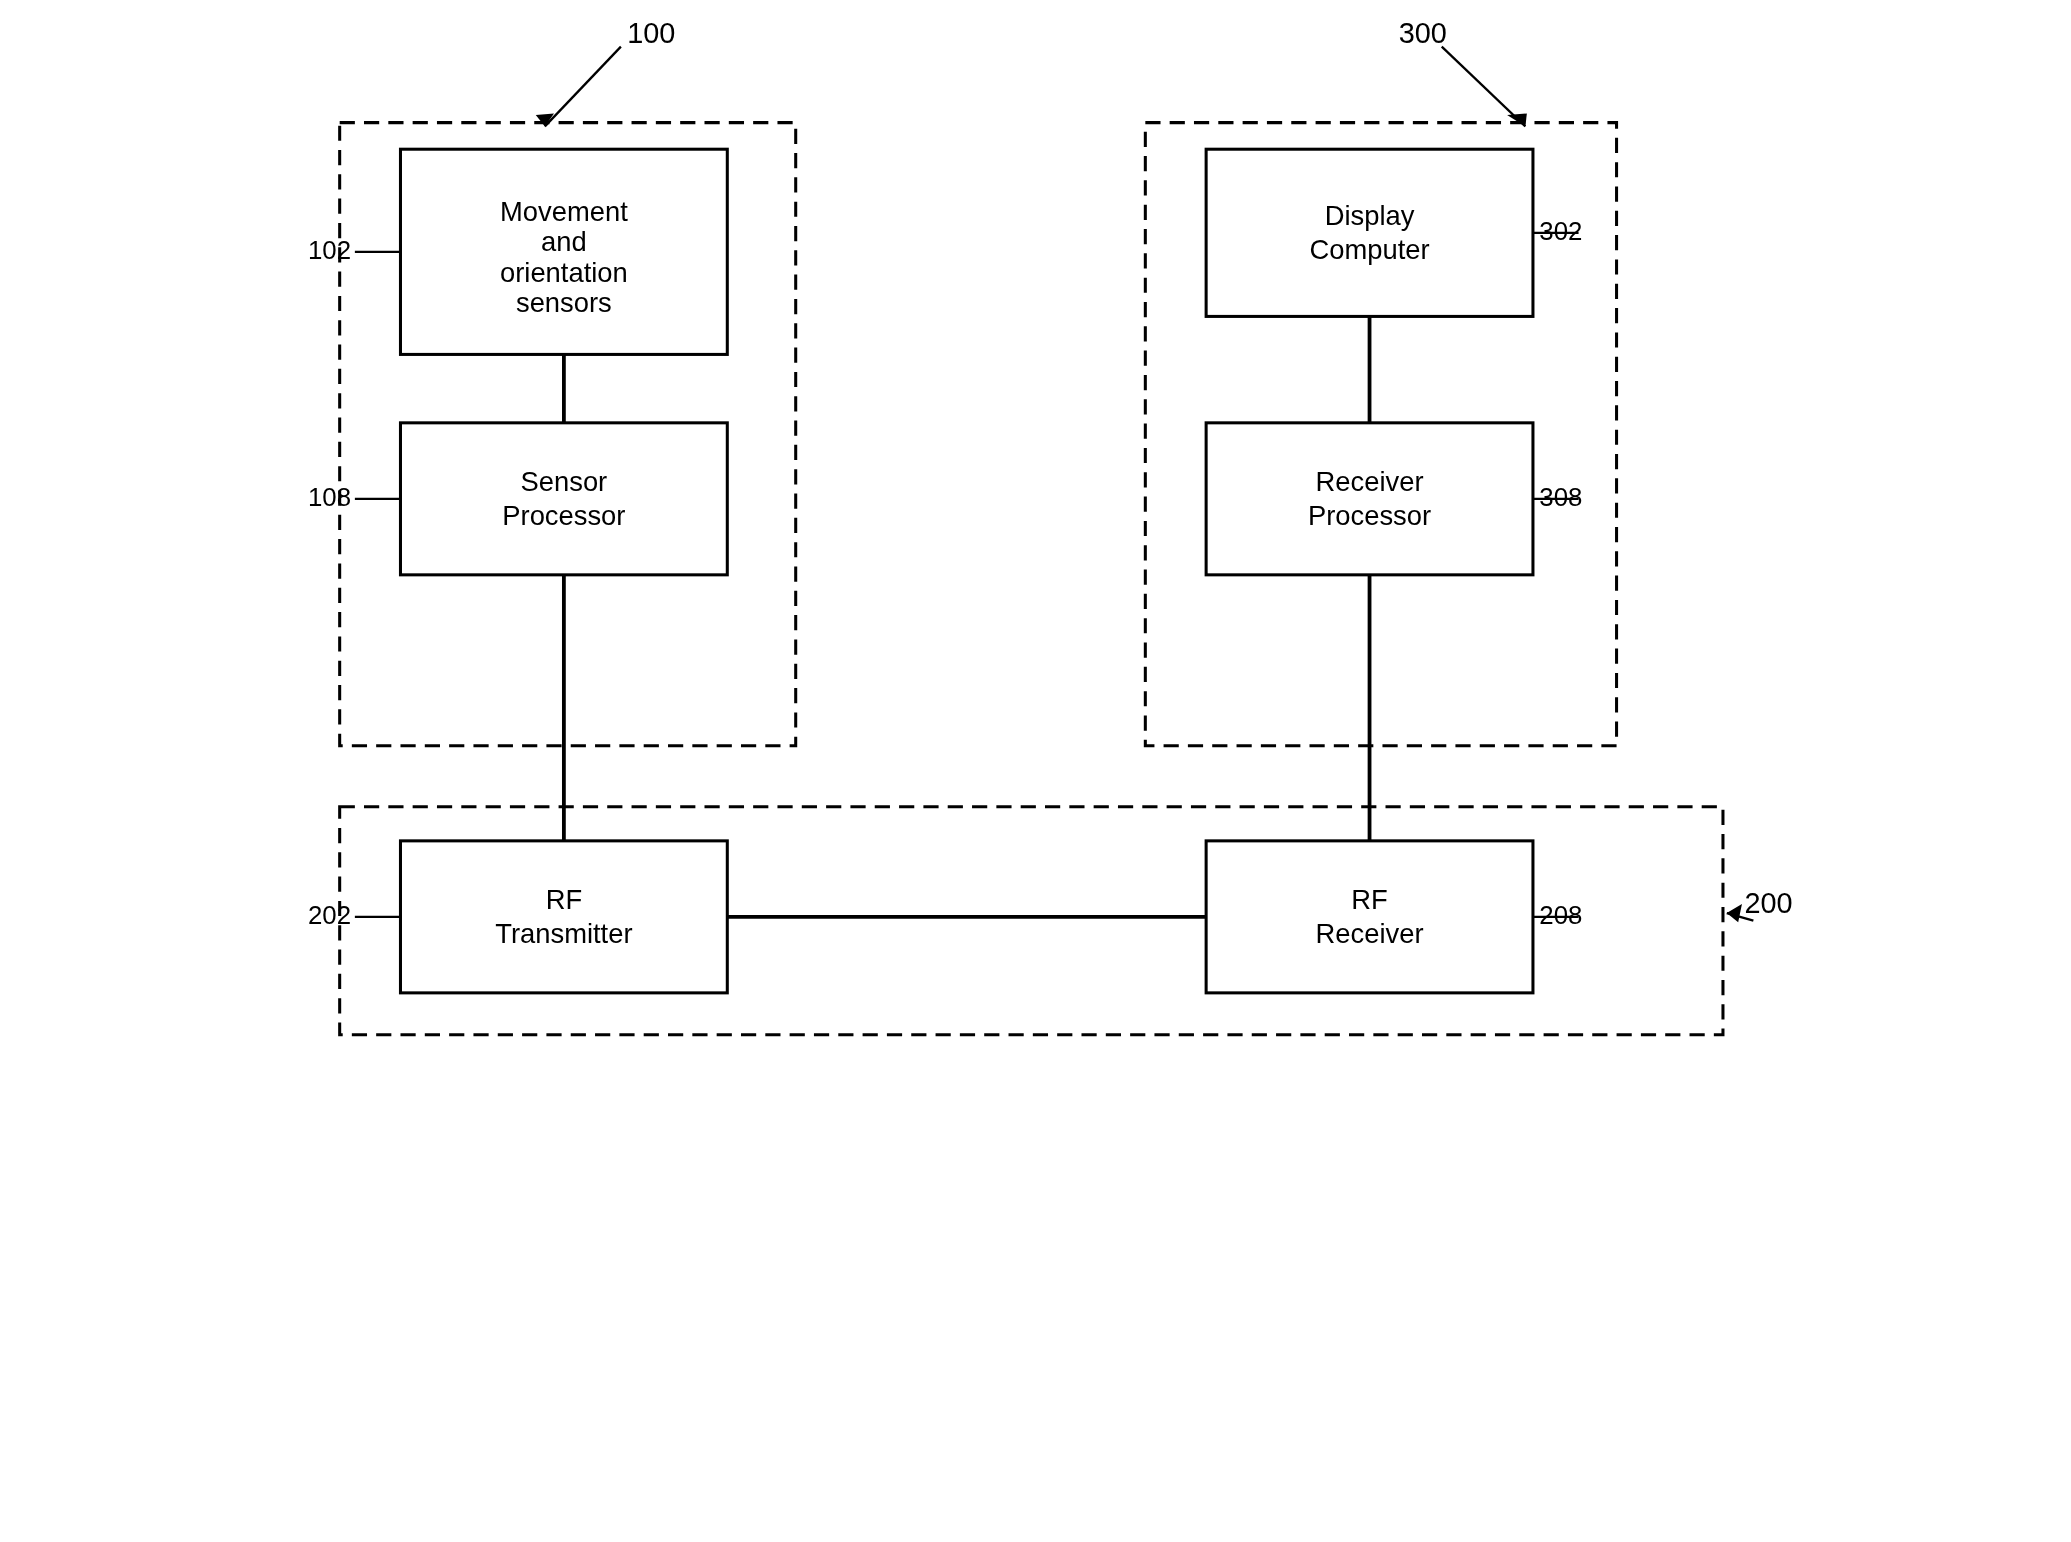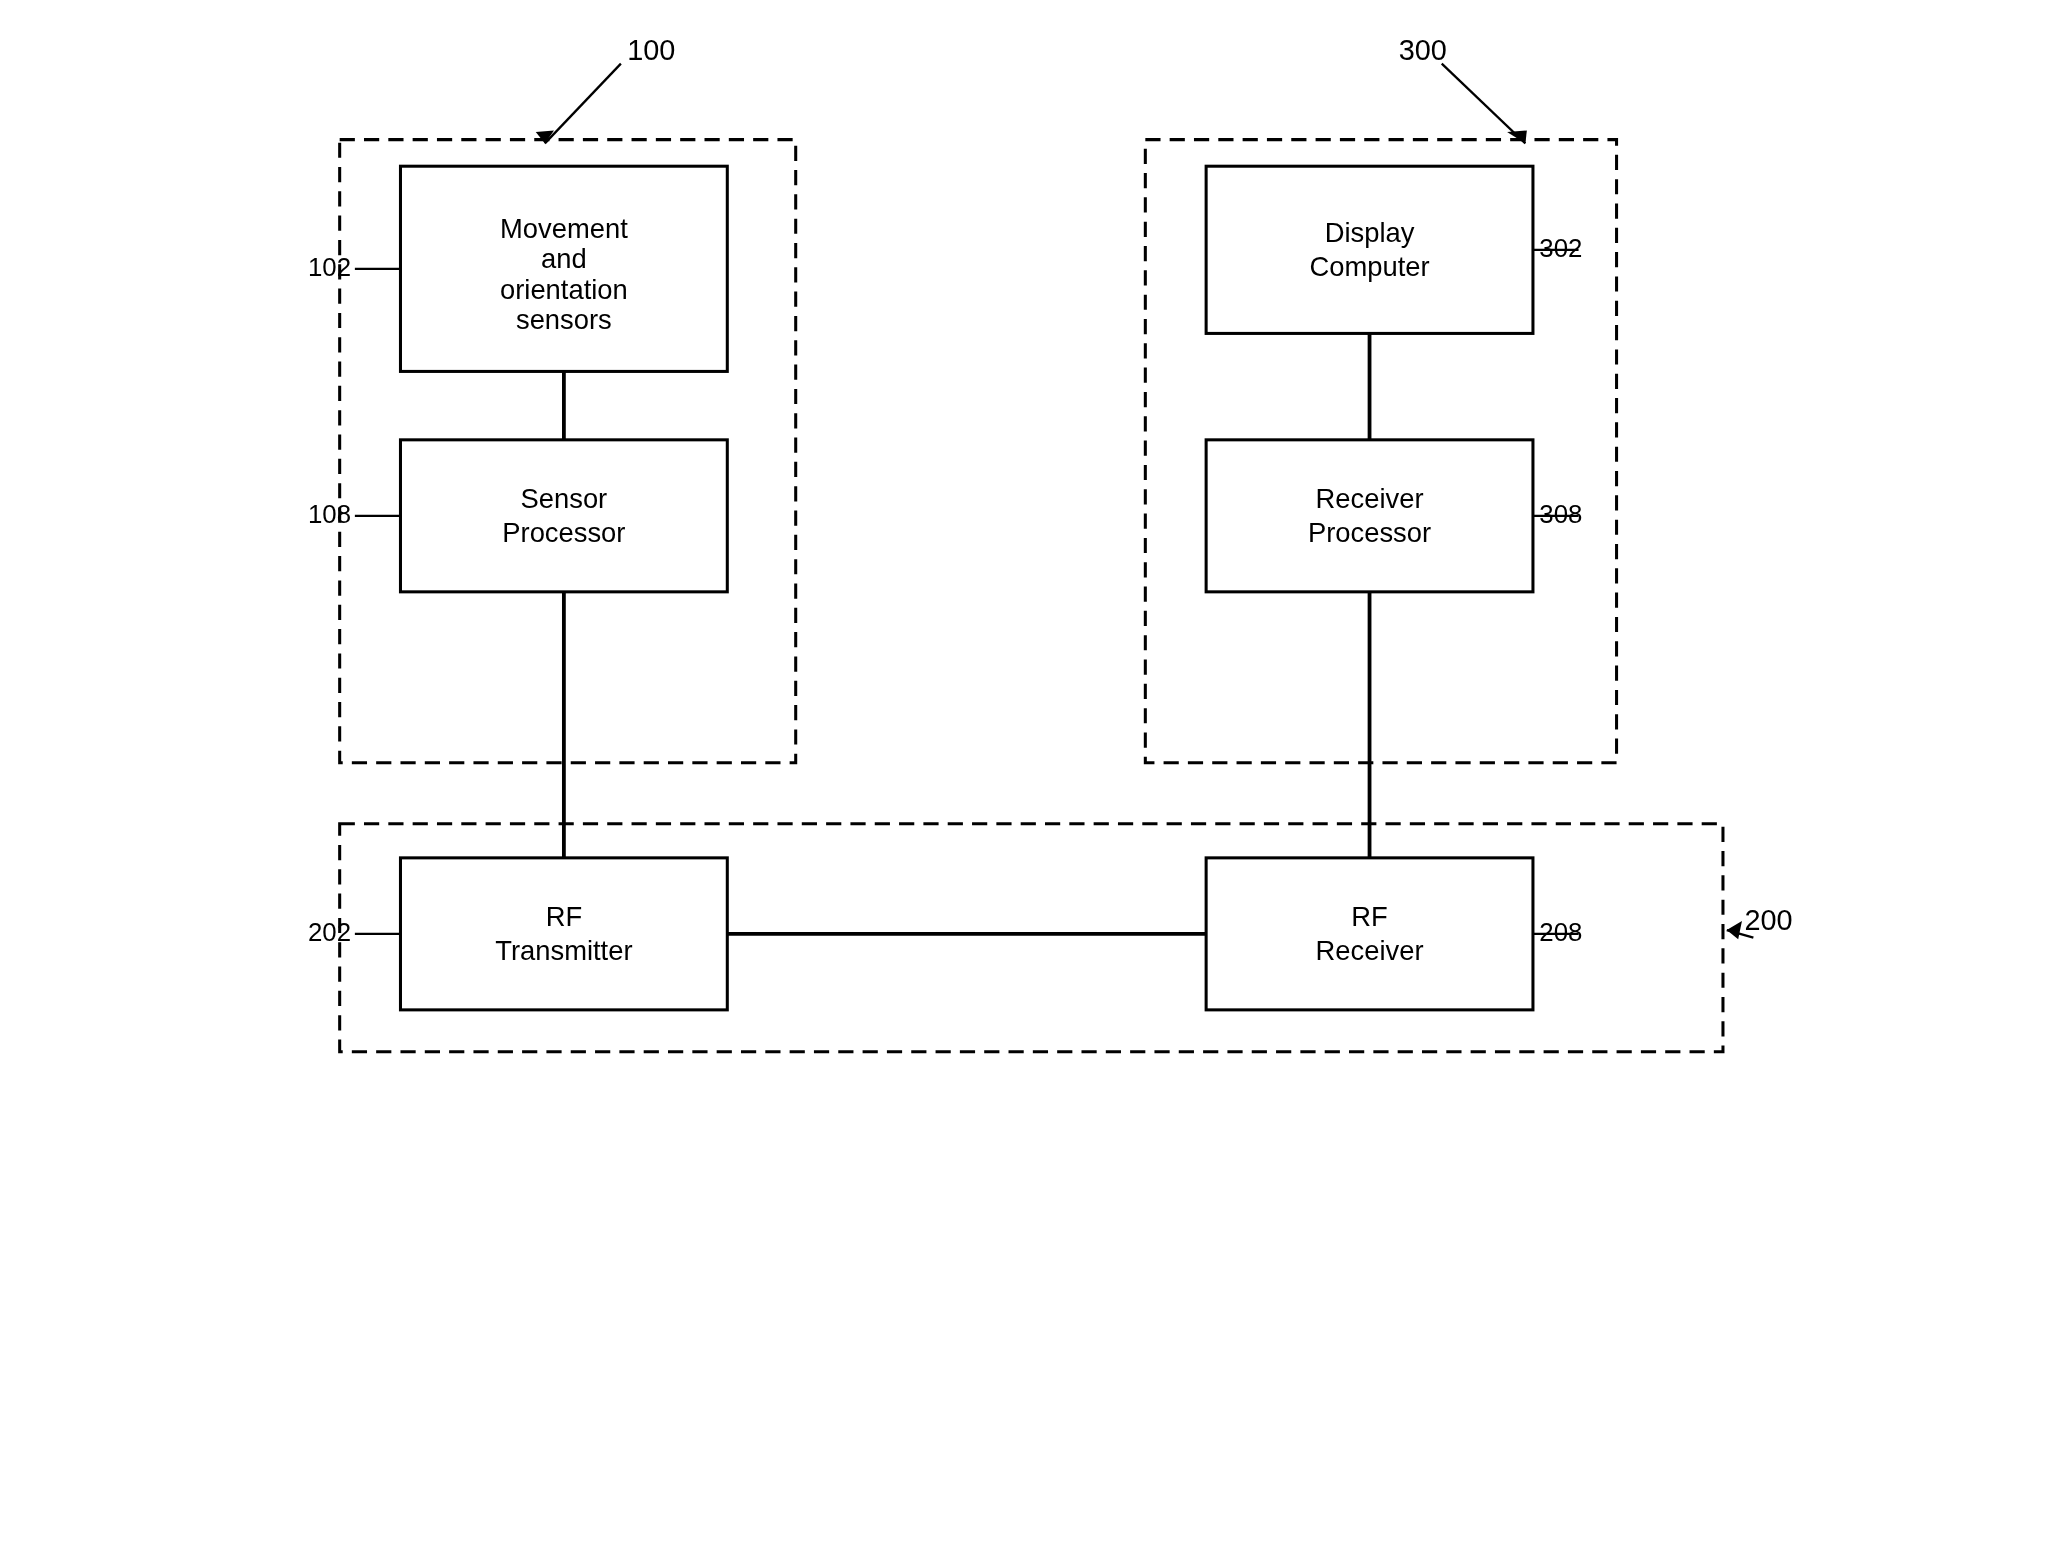--- a/index.html
+++ b/index.html
@@ -7,21 +7,21 @@
       background: #ffffff;
       width: 2071px;
       height: 1542px;
       font-family: Arial, sans-serif;
       position: relative;
       overflow: hidden;
     }
 
     .diagram-container {
       position: absolute;
-      top: 18px; left: 0;
+      top: 1px; left: 0;
       width: 2071px;
       height: 1172px;
       text-align: center;
     }
 
     svg {
       width: 100%;
       height: 100%;
     }
 

